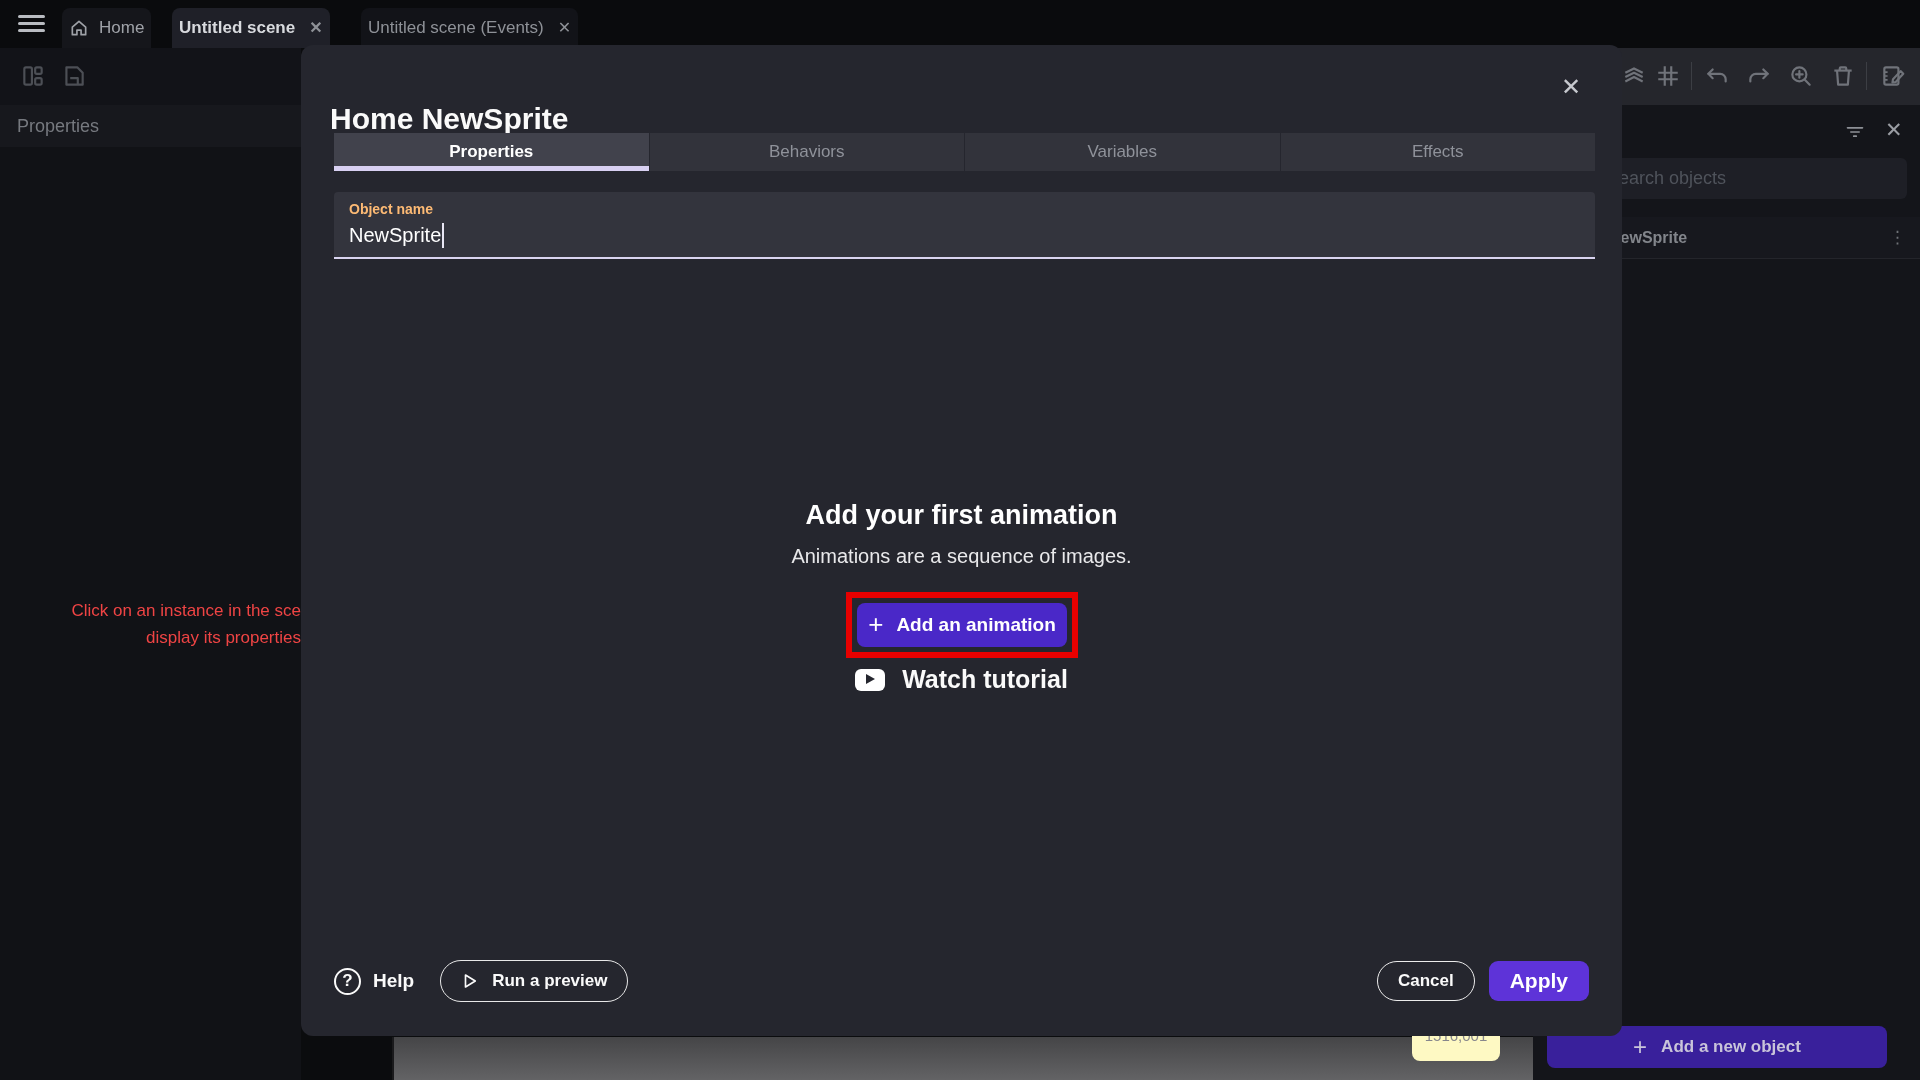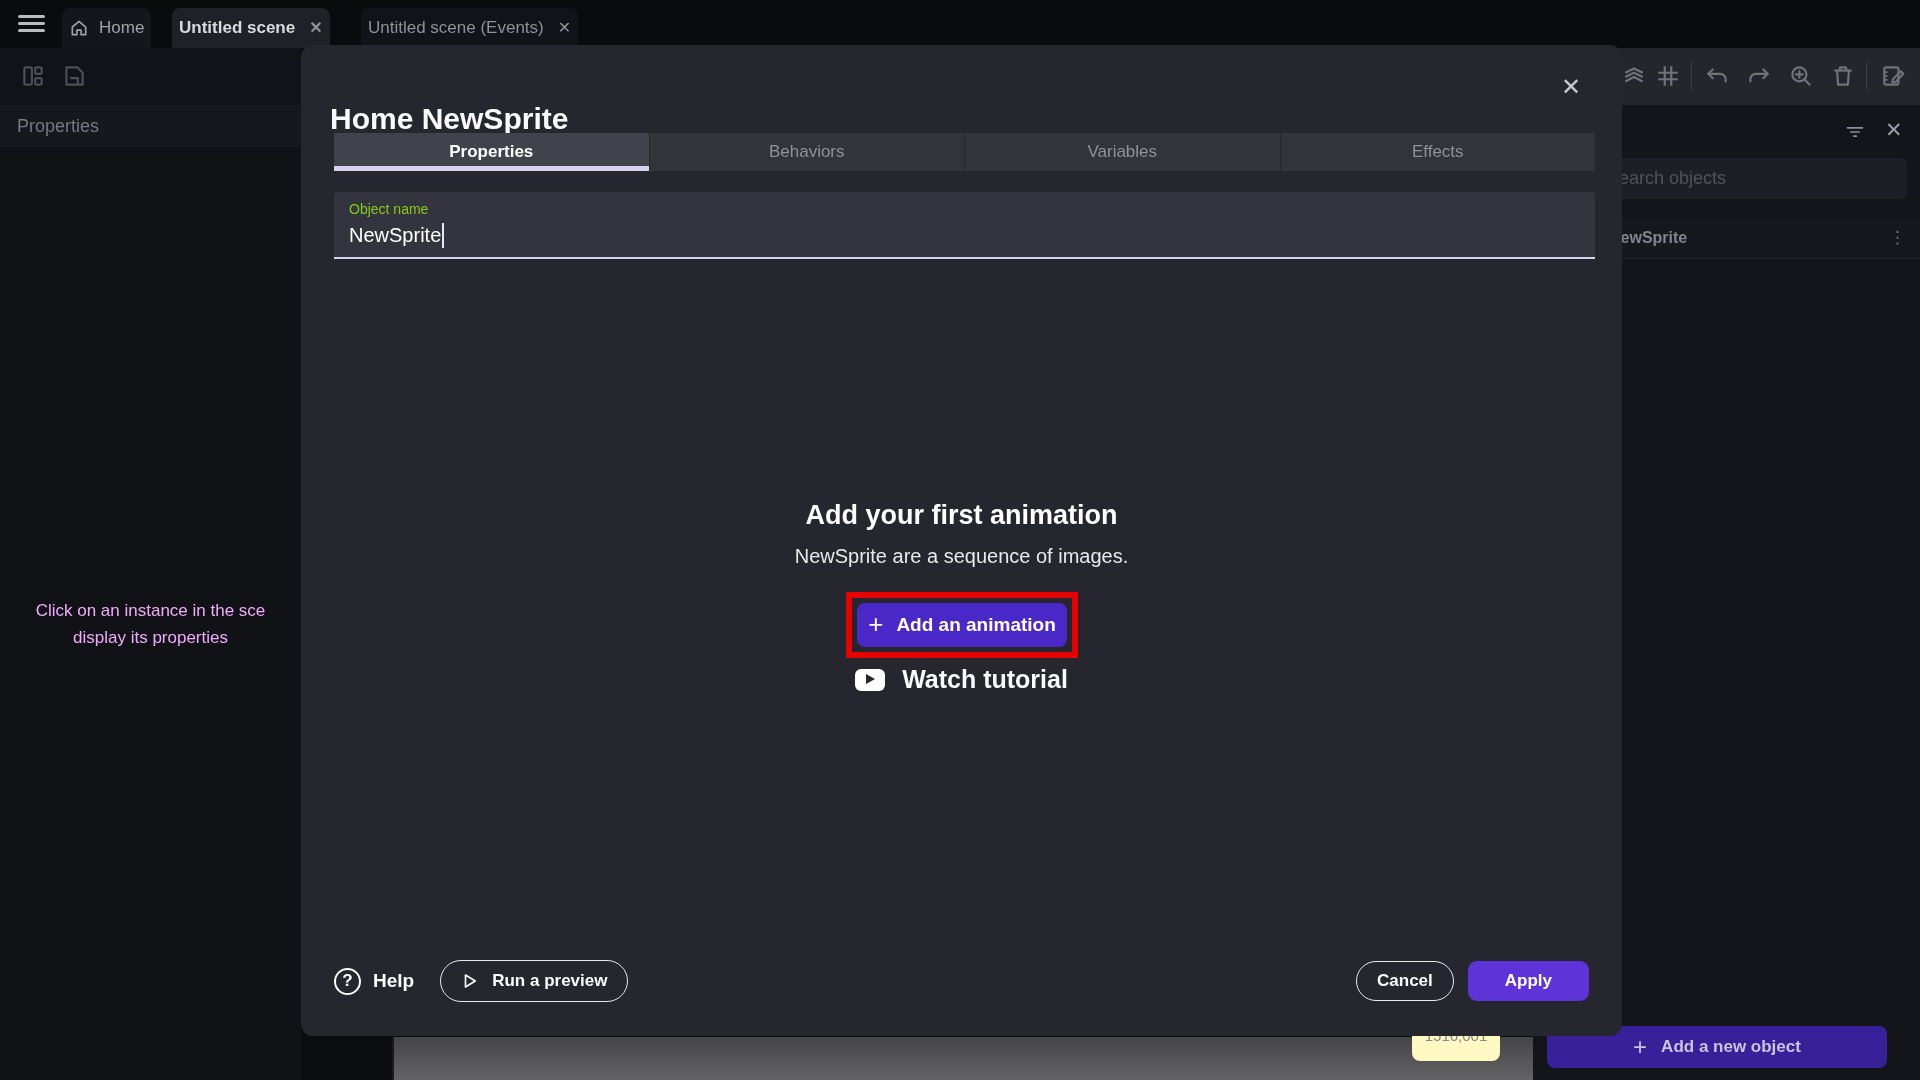--- a/index.html
+++ b/index.html
@@ -25,21 +25,21 @@
   .tool { top:15px; width:26px; height:26px; color:#70737a; cursor:pointer; }
   .tool svg { width:26px; height:26px; display:block; }
   .tool-dim { color:#4c4f55; }
   .vsep { top:14px; width:1px; height:28px; background:#3c3e44; }
 
   
   #left-panel { left:0; top:105px; width:301px; height:975px; background:#111216; }
   #left-panel-header { left:0; top:0; width:301px; height:42px; background:#17181d;
       display:flex; align-items:center; padding-left:17px;
       font-size:18px; color:#76797f; }
-  .empty-hint { width:301px; text-align:center; color:#f0abfc; font-size:17px; line-height:27px; }
+  .empty-hint { width:301px; text-align:right; color:#ef4444; font-size:17px; line-height:27px; }
 
   
   #canvas-strip { left:392px; top:1037px; width:1141px; height:43px;
       background:linear-gradient(#454547,#636365); border-left:2px solid #1a1a1c; cursor:crosshair; }
   #coord-badge { left:1412px; top:1027px; width:88px; height:34px; background:#fef9c3;
       border-radius:8px; color:#87878c; font-size:15px; display:flex; align-items:flex-start;
       justify-content:center; z-index:3; }
 
   
   #right-panel { left:1533px; top:105px; width:387px; height:975px; background:#14151a; }
@@ -70,21 +70,21 @@
   .mtab { flex:1; position:relative; background:#32333b; color:#8f929a; font-size:17px;
       display:flex; align-items:center; justify-content:center; cursor:pointer;
       border-right:1px solid #25262e; }
   .mtab:last-child { border-right:none; }
   .mtab.active { background:#41424c; color:#ffffff; font-weight:bold; }
   .mtab.active::after { content:""; position:absolute; left:0; right:0; bottom:0; height:5px;
       background:#d8d0f2; }
 
   #name-field { left:33px; top:147px; width:1261px; height:67px; background:#33343d;
       border-radius:4px 4px 0 0; border-bottom:2px solid #d9d4f0; cursor:text; }
-  #name-label { left:15px; top:9px; font-size:14px; color:#84cc16; }
+  #name-label { left:15px; top:9px; font-size:14px; color:#fdba74;font-weight:bold; }
   #name-value { left:15px; top:31px; font-size:20px; color:#ffffff; display:flex; align-items:center; }
   .caret { display:inline-block; width:1.5px; height:25px; background:#e8e6f4; margin-left:1px;
       animation:blink 1.1s step-end infinite; }
   @keyframes blink { 50% { opacity:0; } }
 
   #es-heading { left:0; top:455px; width:1321px; text-align:center; font-size:27px;
       font-weight:bold; color:#ffffff; }
   #es-sub { left:0; top:500px; width:1321px; text-align:center; font-size:20px; color:#e9e9eb; }
   #highlight-box { left:545px; top:547px; width:232px; height:66px; border:6px solid #e70000; }
   #add-anim { left:556px; top:558px; width:210px; height:44px; background:#4a28c8; border:none;
@@ -104,22 +104,22 @@
   #help .qmark { width:27px; height:27px; border:2.5px solid #fafafa; border-radius:50%;
       display:flex; align-items:center; justify-content:center; font-size:17px; font-weight:bold; }
   #help .lbl { font-size:19px; font-weight:bold; }
   #run-preview { margin-left:26px; height:42px; padding:0 20px; background:transparent;
       border:1.5px solid #e8e8e8; border-radius:21px; color:#fafafa; font-size:17px;
       font-weight:bold; display:flex; align-items:center; gap:13px; cursor:pointer; }
   #run-preview svg { width:18px; height:18px; }
   #footer-spacer { flex:1; }
   #cancel-btn { height:40px; padding:0 20px; background:transparent; border:1.5px solid #ececec;
       border-radius:20px; color:#fafafa; font-size:17px; font-weight:bold; cursor:pointer; }
-  #apply-btn { height:40px; margin-left:14px; padding:0 37px; background:#5e33d8; border:none;
-      border-radius:9px; color:#ffffff; font-size:17px; font-weight:bold; cursor:pointer; }
+  #apply-btn { height:40px; margin-left:14px; padding:0 21px; background:#5e33d8; border:none;
+      border-radius:9px; color:#ffffff; font-size:21px; font-weight:bold; cursor:pointer; }
 
   button { font-family:"Liberation Sans", sans-serif; }
 </style>
 </head>
 <body>
 
 <div id="stage">
 
   <div id="topbar" class="abs">
     <div class="burger abs">
@@ -257,21 +257,21 @@
 
     <div id="name-field" class="abs">
       <div id="name-label" class="abs">Object name</div>
       <div id="name-value" class="abs">
         <span>NewSprite</span>
           <span class="caret"></span>
       </div>
     </div>
 
     <div id="es-heading" class="abs">Add your first animation</div>
-    <div id="es-sub" class="abs">NewSprite are a sequence of images.</div>
+    <div id="es-sub" class="abs">Animations are a sequence of images.</div>
 
     <div id="highlight-box" class="abs"></div>
     <button id="add-anim" class="abs">
       <span class="plus">+</span>
       <span>Add an animation</span>
     </button>
 
     <div id="watch" class="abs">
       <span class="yt"></span>
       <span class="lbl">Watch tutorial</span>

